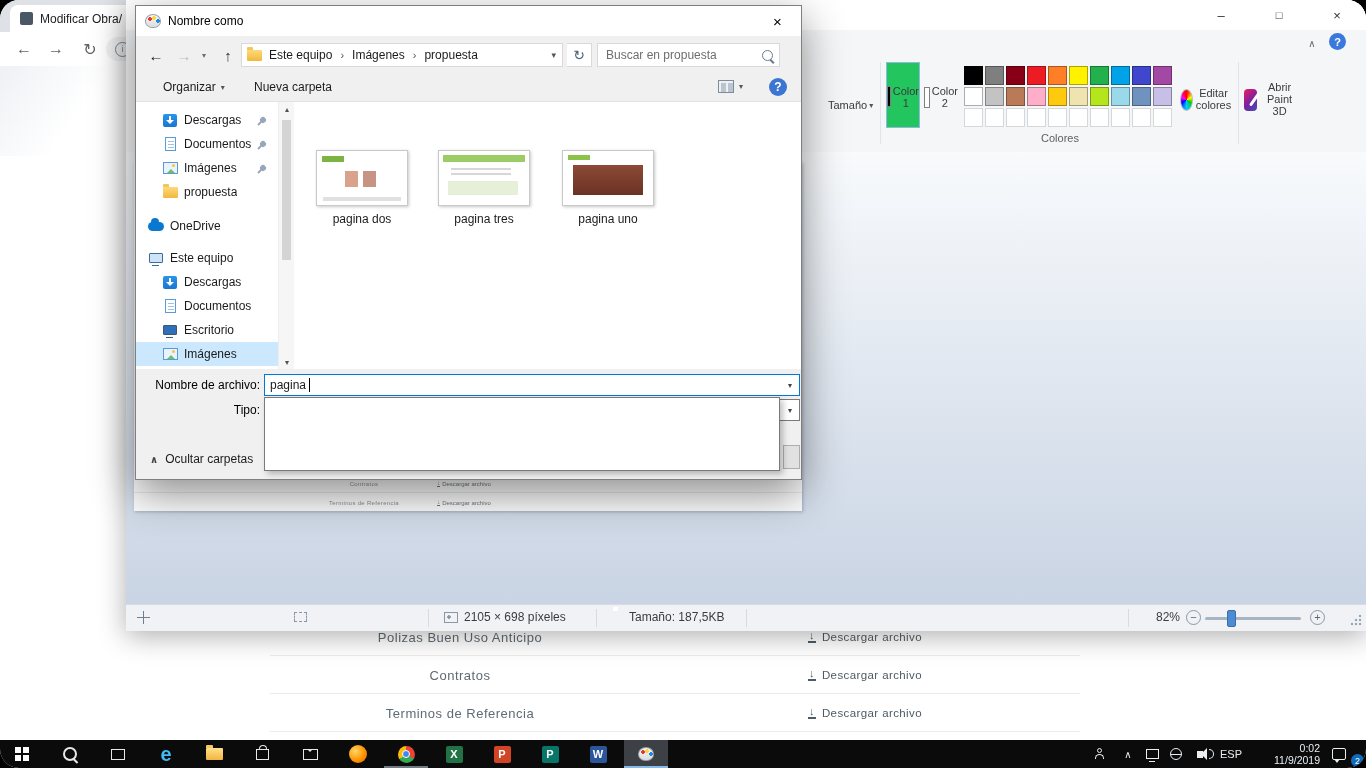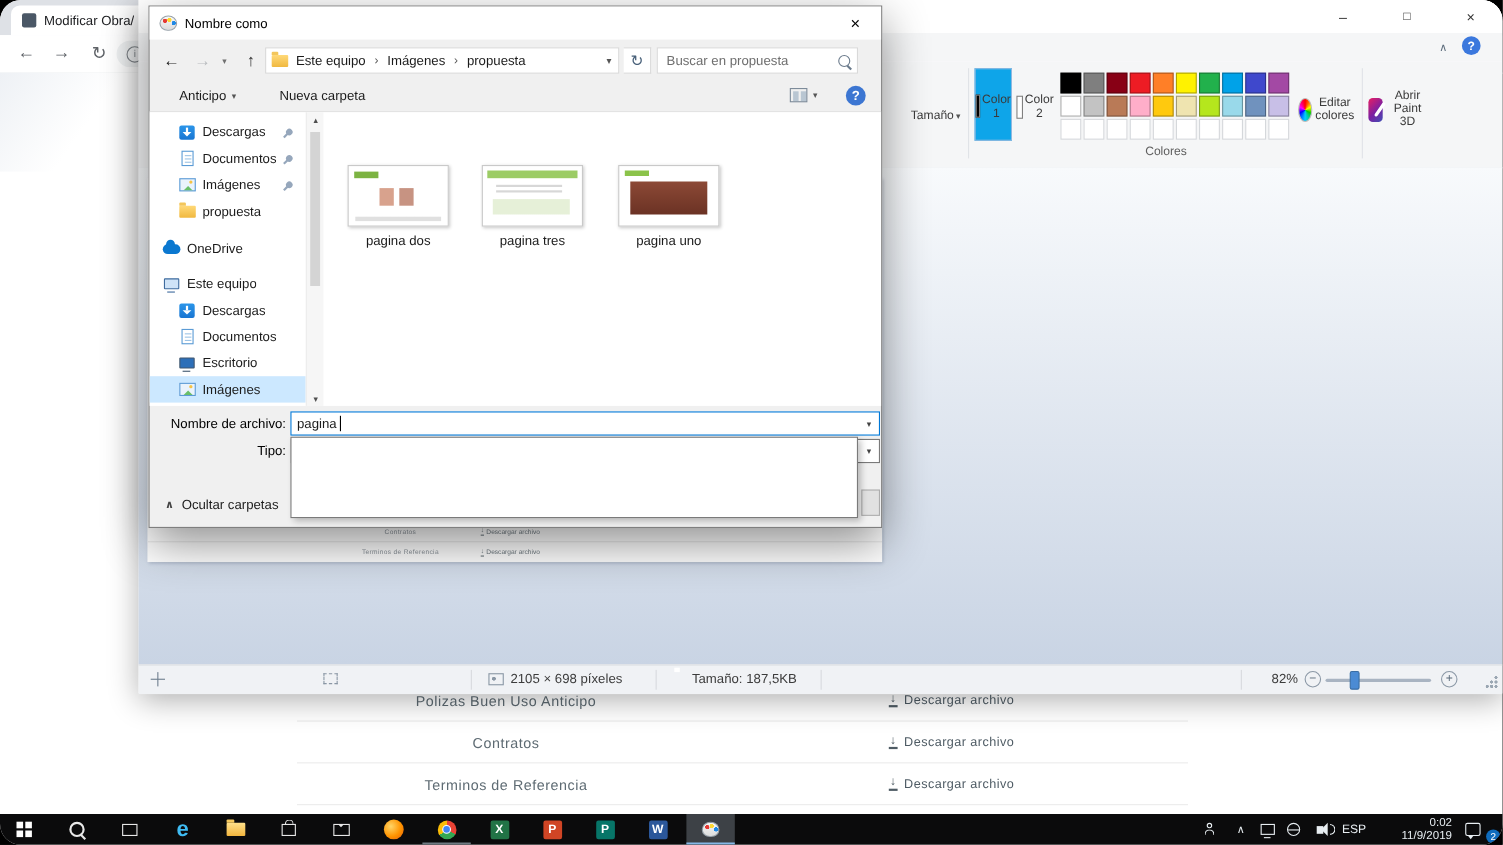--- a/index.html
+++ b/index.html
@@ -43,21 +43,21 @@
   .pribbon{position:absolute;left:0;top:56px;width:100%;height:96px;background:#f5f6f7;border-bottom:1px solid #d8dadd;}
   .rsep{position:absolute;top:6px;width:1px;height:82px;background:#e0e3e7;}
   .rtile{position:absolute;top:6px;display:flex;flex-direction:row;align-items:center;gap:2px;
          font-size:11px;color:#3b3b3b;text-align:center;padding-top:4px;box-sizing:border-box;}
   .size-ico{width:20px;height:16px;margin-top:2px;background-image:
      linear-gradient(#4a5a6a,#4a5a6a),linear-gradient(#4a5a6a,#4a5a6a),
      linear-gradient(#4a5a6a,#4a5a6a),linear-gradient(#4a5a6a,#4a5a6a);
      background-repeat:no-repeat;background-size:20px 1px,20px 2px,20px 3px,20px 4px;
      background-position:0 1px,0 5px,0 9px,0 14px;}
   .swatch{width:21px;height:21px;border:1px solid #808080;box-sizing:border-box;}
-  .tile-sel{background:#0ea5e9;border:1px solid #8fb8e0;padding-top:3px;}
+  .tile-sel{background:#22c55e;border:1px solid #8fb8e0;padding-top:3px;}
   .palette{position:absolute;left:838px;top:10px;display:grid;grid-template-columns:repeat(10,19px);gap:2px;}
   .pc{width:19px;height:19px;border:1px solid rgba(0,0,0,.32);box-sizing:border-box;display:block;}
   .pc.empty{background:#fff;border:1px solid #d5d8db;}
   .wheel{width:22px;height:22px;border-radius:50%;margin-top:1px;
      background:conic-gradient(#f00,#ff0,#0c0,#0cf,#00f,#f0f,#f00);border:1px solid #bbb;box-sizing:border-box;}
   .p3d-ico{width:22px;height:22px;border-radius:4px;margin-top:1px;position:relative;
      background:linear-gradient(135deg,#e91e63,#7b1fa2 55%,#3f51b5);}
   .p3d-ico::after{content:"";position:absolute;left:9px;top:3px;width:3px;height:15px;background:#fff;
      border-radius:2px;transform:rotate(35deg);}
   .grp-label{position:absolute;left:758px;top:76px;width:352px;text-align:center;font-size:11px;color:#5f5f5f;}
@@ -402,21 +402,21 @@
         <span class="addr-dd">▾</span>
       </div>
       <span class="refreshb">↻</span>
       <div class="search">
         <input type="text" placeholder="Buscar en propuesta" style="">
         <span class="mag"></span>
       </div>
     </div>
     <div class="dlg-cmd">
       <span class="cmditem" style="left:27px;">
-        <span>Anticipo</span>
+        <span>Organizar</span>
         <span class="ddv">▾</span>
       </span>
       <span class="cmditem" style="left:118px;">
         <span>Nueva carpeta</span>
       </span>
       <span class="cmditem" style="right:58px;">
         <span class="views-ico"></span>
         <span class="ddv">▾</span>
       </span>
       <span class="helpb">?</span>

